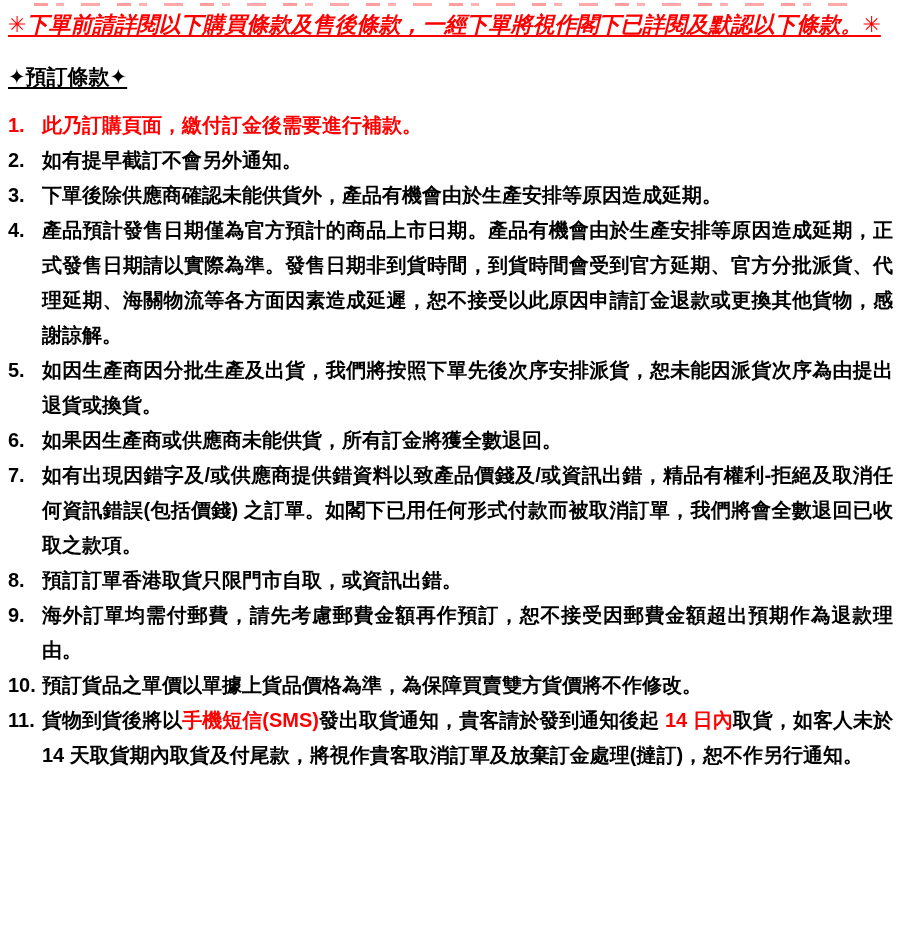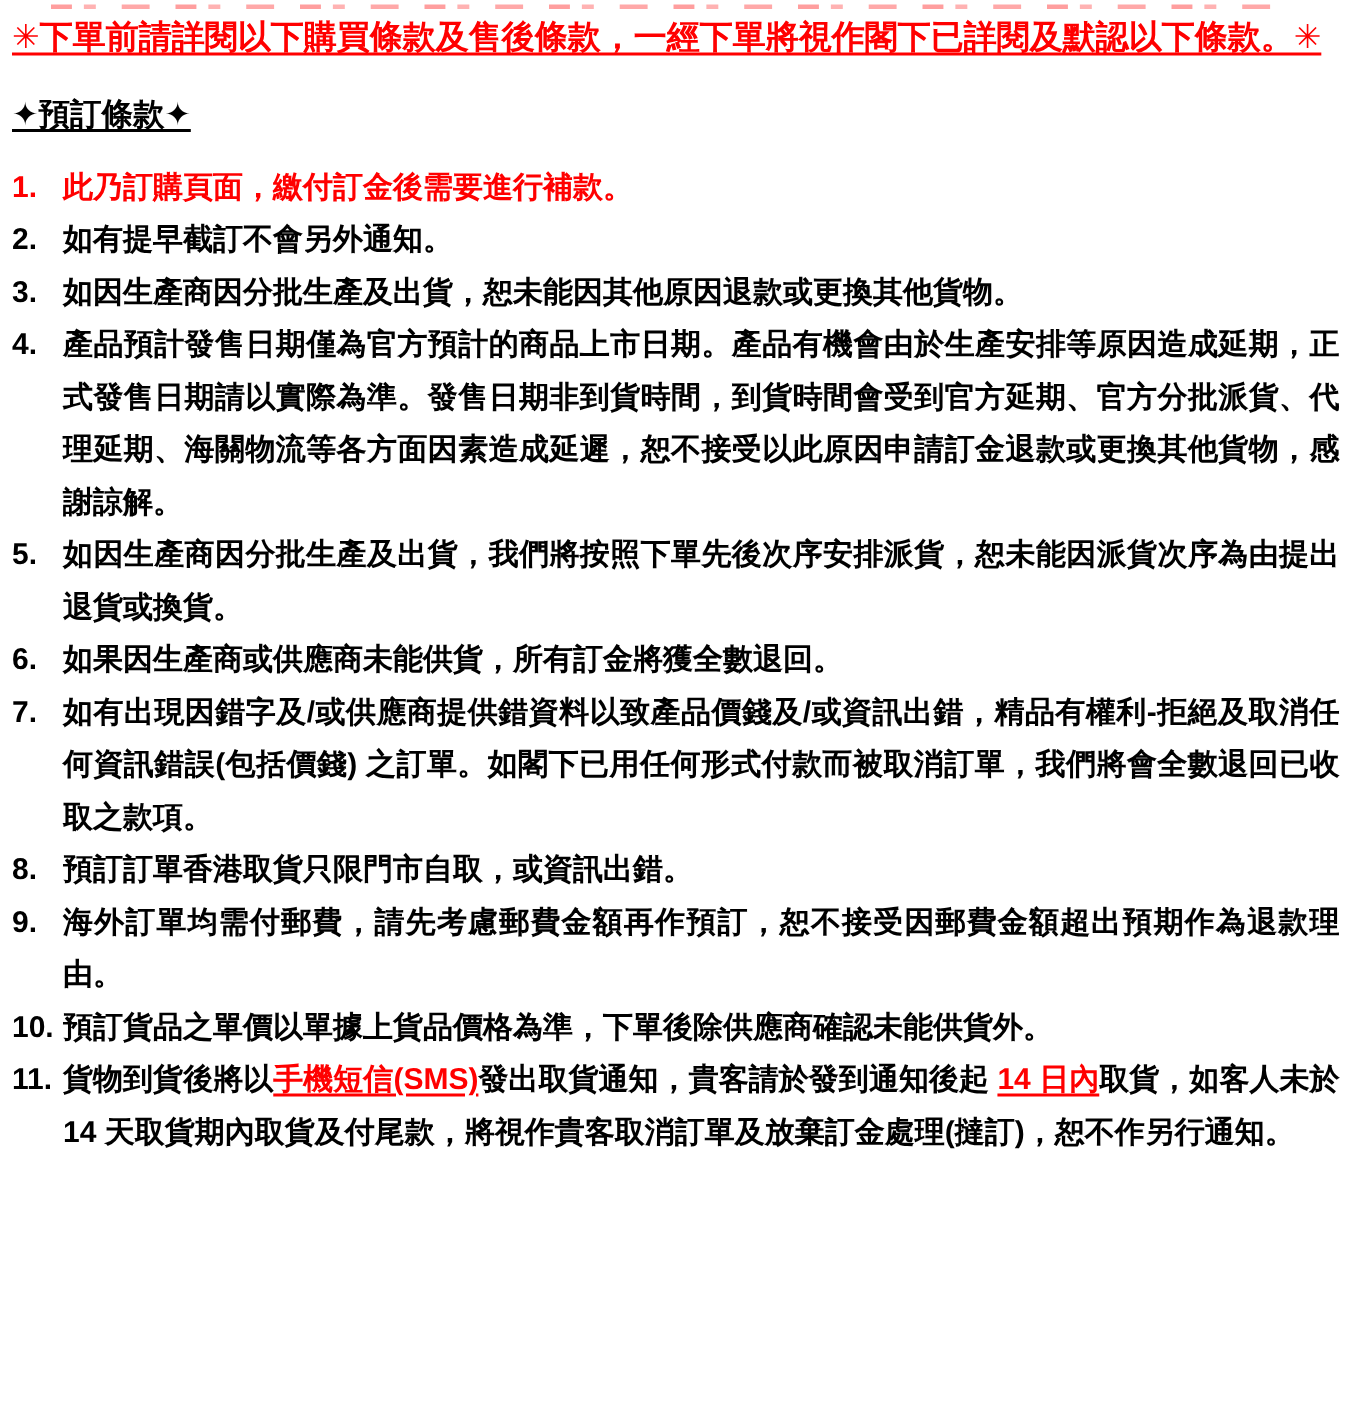--- a/index.html
+++ b/index.html
@@ -38,20 +38,21 @@
   }
   .title {
     margin: 0 0 22px 0;
     font-size: 22px;
     line-height: 30px;
     color: var(--red);
     text-decoration: underline;
     text-decoration-thickness: 2px;
     text-underline-offset: 3px;
     white-space: nowrap;
+    font-style: italic;
   }
   .section-header {
     display: inline-block;
     margin: 0 0 16px 0;
     font-size: 21px;
     line-height: 30px;
     color: var(--ink);
     text-decoration: underline;
     text-decoration-thickness: 2px;
     text-underline-offset: 3px;
@@ -61,21 +62,20 @@
   ol.terms li {
     display: flex;
     font-size: 20px;
     line-height: 35px;
   }
   ol.terms .num { flex: 0 0 34px; }
   ol.terms .content { flex: 1 1 auto; text-align: justify; }
   li.red-item { color: var(--red); }
   .red-underline {
     color: var(--red);
-    text-decoration: underline;
     text-decoration-thickness: 2px;
     text-underline-offset: 3px;
   }
   a.link {
     color: var(--blue);
     text-decoration: underline;
     text-decoration-thickness: 2px;
     text-underline-offset: 3px;
     cursor: pointer;
   }
@@ -94,21 +94,21 @@
       <li class="red-item">
         <span class="num">1.</span>
         <span class="content"><span>此乃訂購頁面，繳付訂金後需要進行補款。</span></span>
       </li>
       <li>
         <span class="num">2.</span>
         <span class="content"><span>如有提早截訂不會另外通知。</span></span>
       </li>
       <li>
         <span class="num">3.</span>
-        <span class="content"><span>如因生產商因分批生產及出貨，恕未能因其他原因退款或更換其他貨物。</span></span>
+        <span class="content"><span>下單後除供應商確認未能供貨外，產品有機會由於生產安排等原因造成延期。</span></span>
       </li>
       <li>
         <span class="num">4.</span>
         <span class="content"><span>產品預計發售日期僅為官方預計的商品上市日期。產品有機會由於生產安排等原因造成延期，正式發售日期請以實際為準。發售日期非到貨時間，到貨時間會受到官方延期、官方分批派貨、代理延期、海關物流等各方面因素造成延遲，恕不接受以此原因申請訂金退款或更換其他貨物，感謝諒解。</span></span>
       </li>
       <li>
         <span class="num">5.</span>
         <span class="content"><span>如因生產商因分批生產及出貨，我們將按照下單先後次序安排派貨，恕未能因派貨次序為由提出退貨或換貨。</span></span>
       </li>
       <li>
@@ -122,20 +122,20 @@
       <li>
         <span class="num">8.</span>
         <span class="content"><span>預訂訂單香港取貨只限門市自取，或資訊出錯。</span></span>
       </li>
       <li>
         <span class="num">9.</span>
         <span class="content"><span>海外訂單均需付郵費，請先考慮郵費金額再作預訂，恕不接受因郵費金額超出預期作為退款理由。</span></span>
       </li>
       <li>
         <span class="num">10.</span>
-        <span class="content"><span>預訂貨品之單價以單據上貨品價格為準，下單後除供應商確認未能供貨外。</span></span>
+        <span class="content"><span>預訂貨品之單價以單據上貨品價格為準，為保障買賣雙方貨價將不作修改。</span></span>
       </li>
       <li>
         <span class="num">11.</span>
         <span class="content"><span>貨物到貨後將以</span><span class="red-underline">手機短信(SMS)</span><span>發出取貨通知，貴客請於發到通知後起 </span><span class="red-underline">14 日內</span><span>取貨，如客人未於 14 天取貨期內取貨及付尾款，將視作貴客取消訂單及放棄訂金處理(撻訂)，恕不作另行通知。</span></span>
       </li>
     </ol>
 </div>
 
 </body></html>

